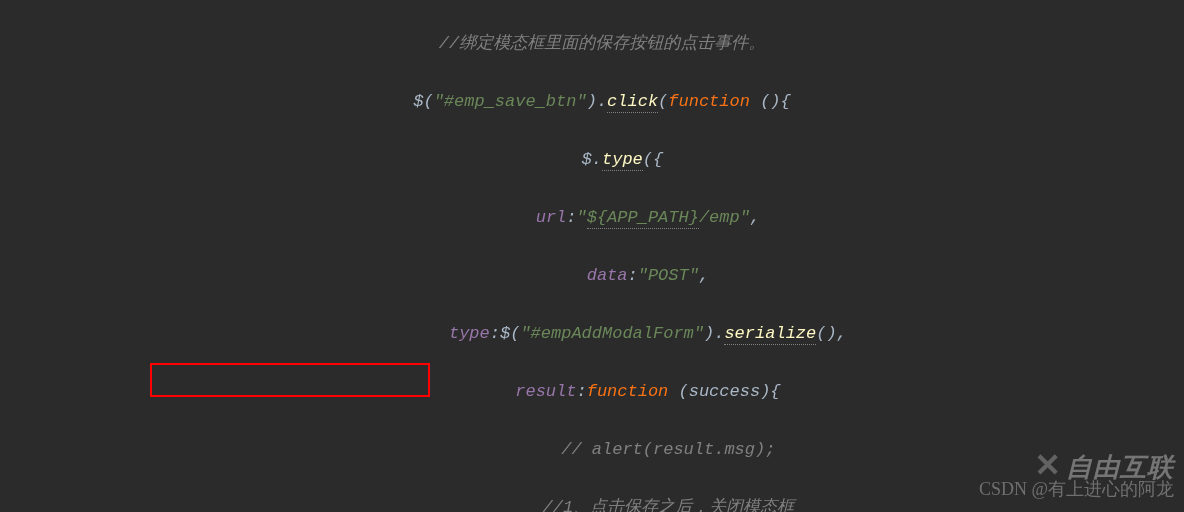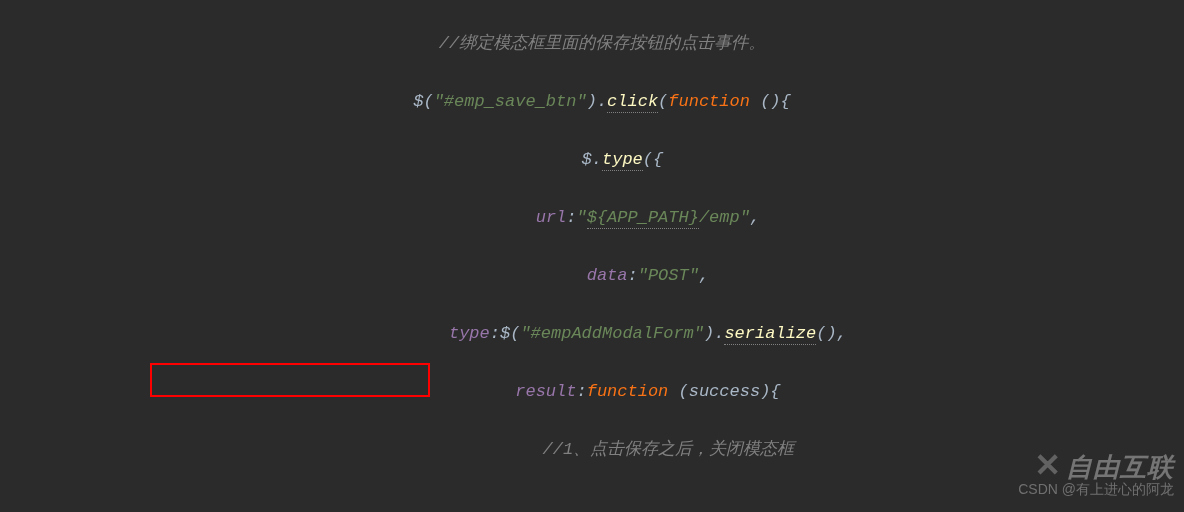--- a/index.html
+++ b/index.html
@@ -64,36 +64,37 @@
       font-size: 32px;
       color: rgba(200,200,200,0.35);
       margin-right: 4px;
       font-style: normal;
     }
     .watermark-text {
       position: absolute;
       right: 10px;
       bottom: 8px;
       color: rgba(180,180,180,0.5);
-      font-size: 14px;
-      font-family: Liberation Sans, sans-serif;
+      font-size: 18px;
+      font-family: Liberation Serif, serif;
       font-style: normal;
     }
   </style>
 </head>
 <body>
 
 <div class="code-container">
 <div class="line"><span class="comment">//绑定模态框里面的保存按钮的点击事件。</span></div>
 <div class="line"><span class="punct">$(</span><span class="string">"#emp_save_btn"</span><span class="punct">).</span><span class="function-name dotted-underline">click</span><span class="punct">(</span><span class="keyword">function </span><span class="punct">(){</span></div>
 <div class="line">    <span class="punct">$.</span><span class="function-name dotted-underline">type</span><span class="punct">({</span></div>
 <div class="line">         <span class="property">url</span><span class="punct">:</span><span class="string">"</span><span class="string dotted-underline">${APP_PATH}</span><span class="string">/emp</span><span class="string">"</span><span class="punct">,</span></div>
 <div class="line">         <span class="property">data</span><span class="punct">:</span><span class="string">"POST"</span><span class="punct">,</span></div>
 <div class="line">         <span class="property">type</span><span class="punct">:$(</span><span class="string">"#empAddModalForm"</span><span class="punct">).</span><span class="function-name dotted-underline">serialize</span><span class="punct">(),</span></div>
 <div class="line">         <span class="property">result</span><span class="punct">:</span><span class="keyword">function </span><span class="punct">(success){</span></div>
+<div class="line">             <span class="comment">// alert(result.msg);</span></div>
 <div class="line">             <span class="comment">//1、点击保存之后，关闭模态框</span></div>
 
 
 
 
 
 
 </div>
 
 <div class="red-box"></div>

